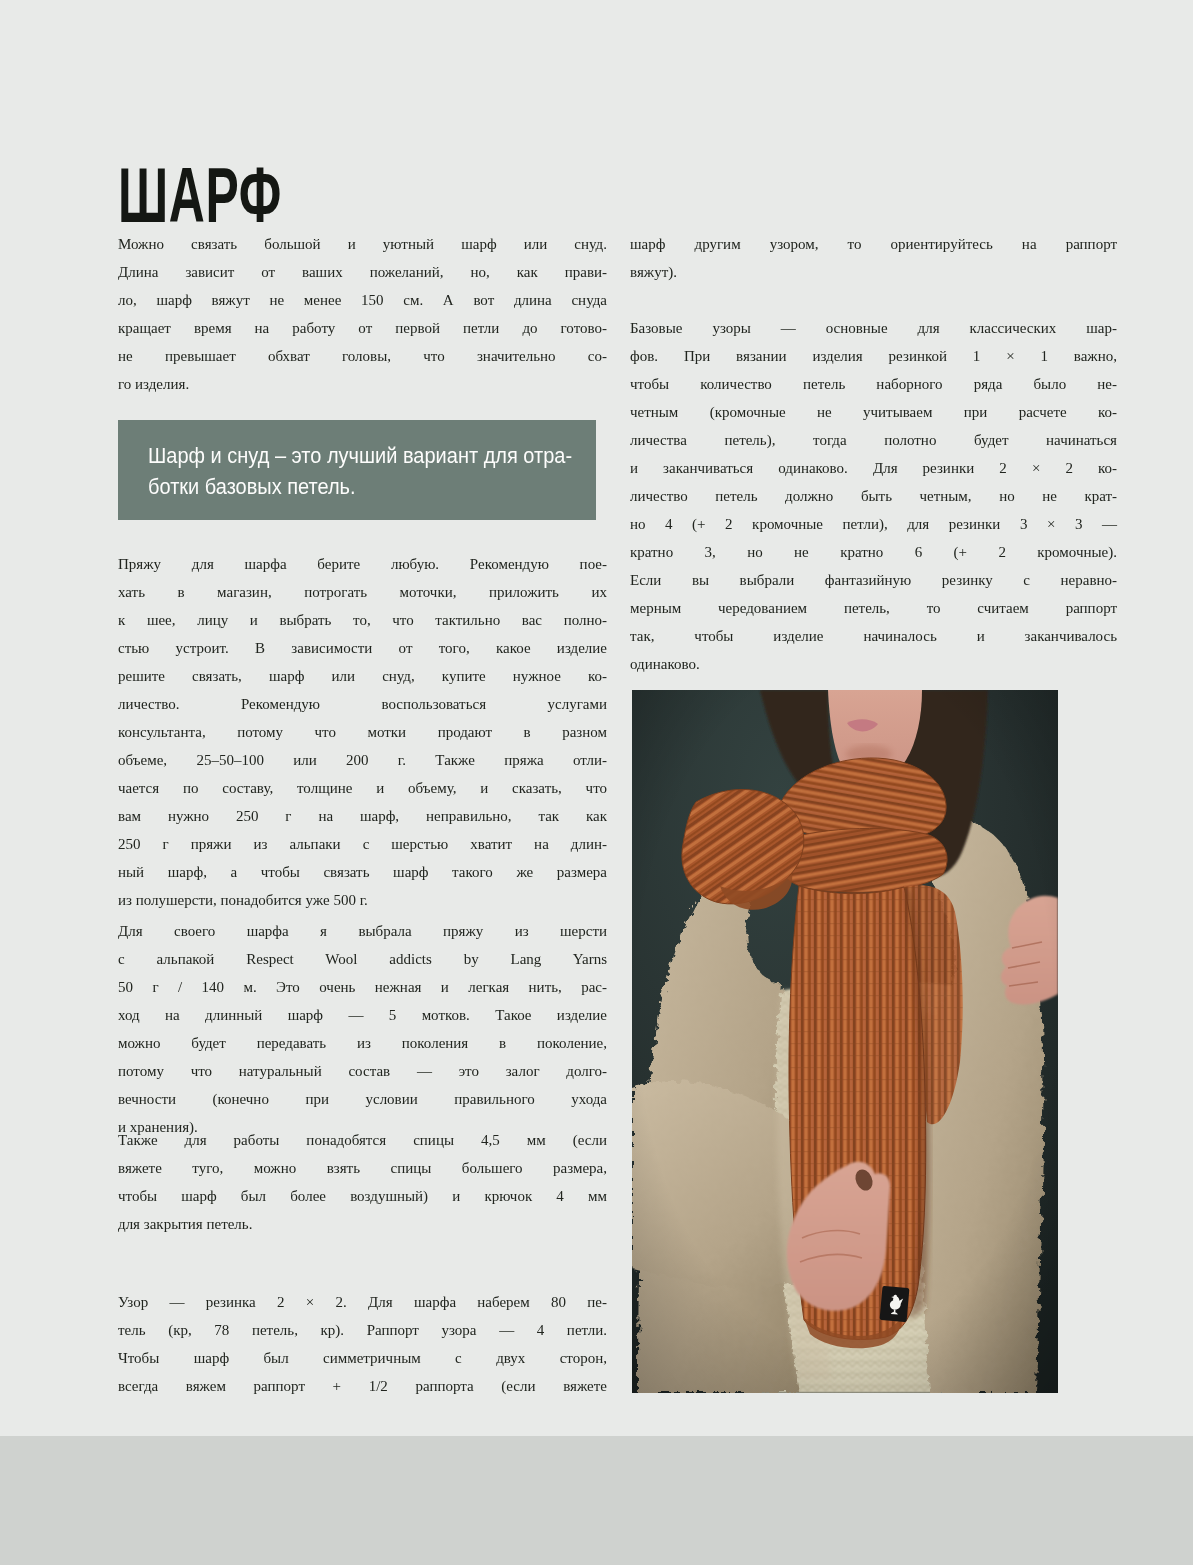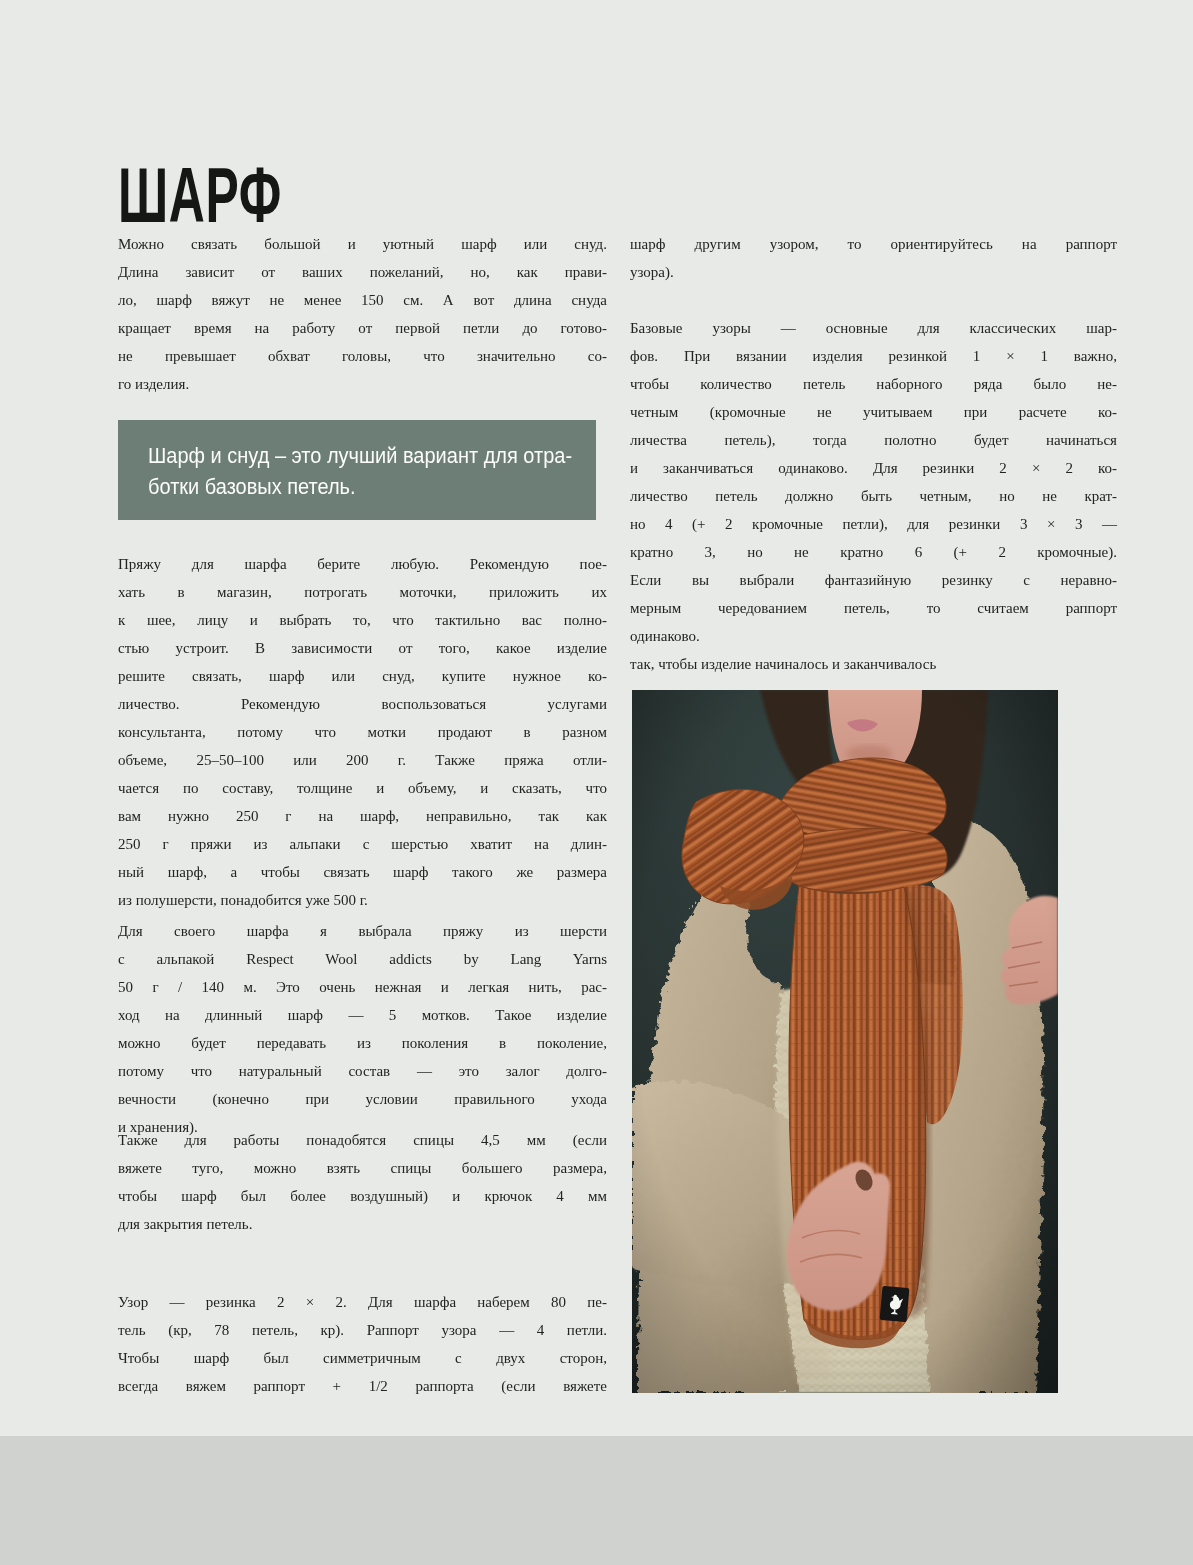--- a/index.html
+++ b/index.html
@@ -119,36 +119,36 @@
   </div>
 
   <div class="callout">
     <div class="line">Шарф и снуд – это лучший вариант для отра-</div>
     <div class="line">ботки базовых петель.</div>
   </div>
 
   <div class="col" style="left:630px; top:230px; width:487px;">
     <div class="para" style="position:absolute; left:0; top:0; width:487px;">
         <div class="line">шарф другим узором, то ориентируйтесь на раппорт</div>
-        <div class="line">узора).</div>
+        <div class="line">вяжут).</div>
       </div>
     <div class="para" style="position:absolute; left:0; top:84px; width:487px;">
         <div class="line">Базовые узоры — основные для классических шар-</div>
         <div class="line">фов. При вязании изделия резинкой 1 × 1 важно,</div>
         <div class="line">чтобы количество петель наборного ряда было не-</div>
         <div class="line">четным (кромочные не учитываем при расчете ко-</div>
         <div class="line">личества петель), тогда полотно будет начинаться</div>
         <div class="line">и заканчиваться одинаково. Для резинки 2 × 2 ко-</div>
         <div class="line">личество петель должно быть четным, но не крат-</div>
         <div class="line">но 4 (+ 2 кромочные петли), для резинки 3 × 3 —</div>
         <div class="line">кратно 3, но не кратно 6 (+ 2 кромочные).</div>
         <div class="line">Если вы выбрали фантазийную резинку с неравно-</div>
         <div class="line">мерным чередованием петель, то считаем раппорт</div>
+        <div class="line">так, чтобы изделие начиналось и заканчивалось</div>
         <div class="line">одинаково.</div>
-        <div class="line">так, чтобы изделие начиналось и заканчивалось</div>
       </div>
   </div>
 
   <div class="photo">
     <svg width="426" height="703" viewBox="0 0 426 703" xmlns="http://www.w3.org/2000/svg">
       <defs>
         <radialGradient id="gbg" cx="35%" cy="15%" r="95%">
           <stop offset="0" stop-color="#334240"></stop>
           <stop offset="0.55" stop-color="var(--photo_bg)"></stop>
           <stop offset="1" stop-color="var(--photo_bg_dark)"></stop>

